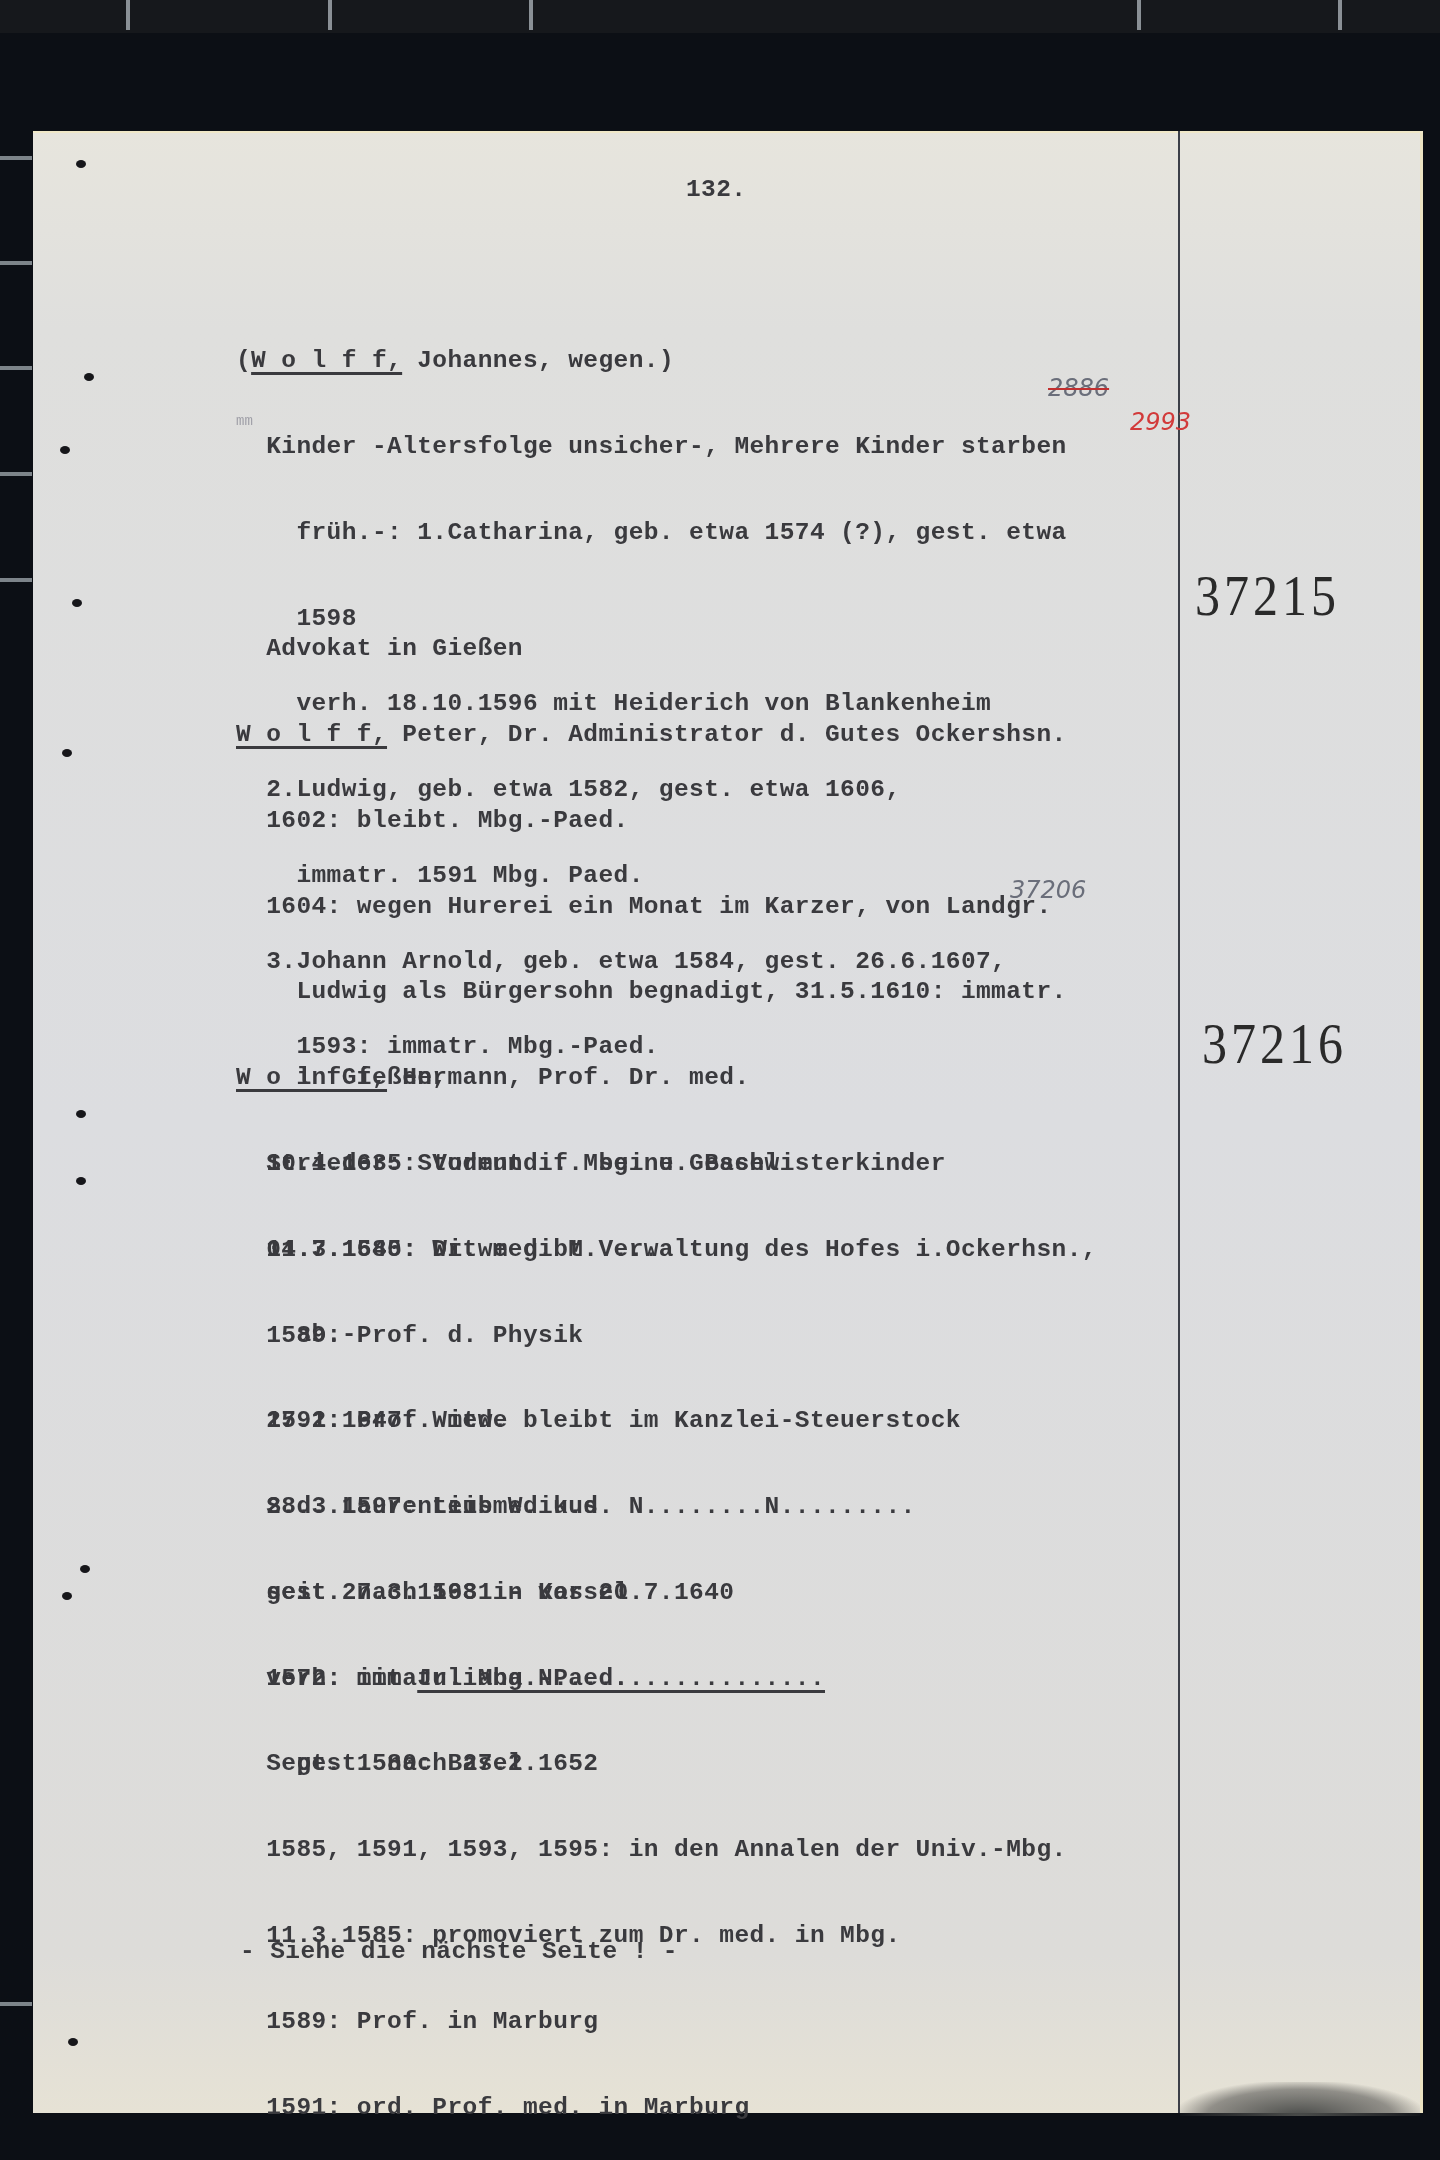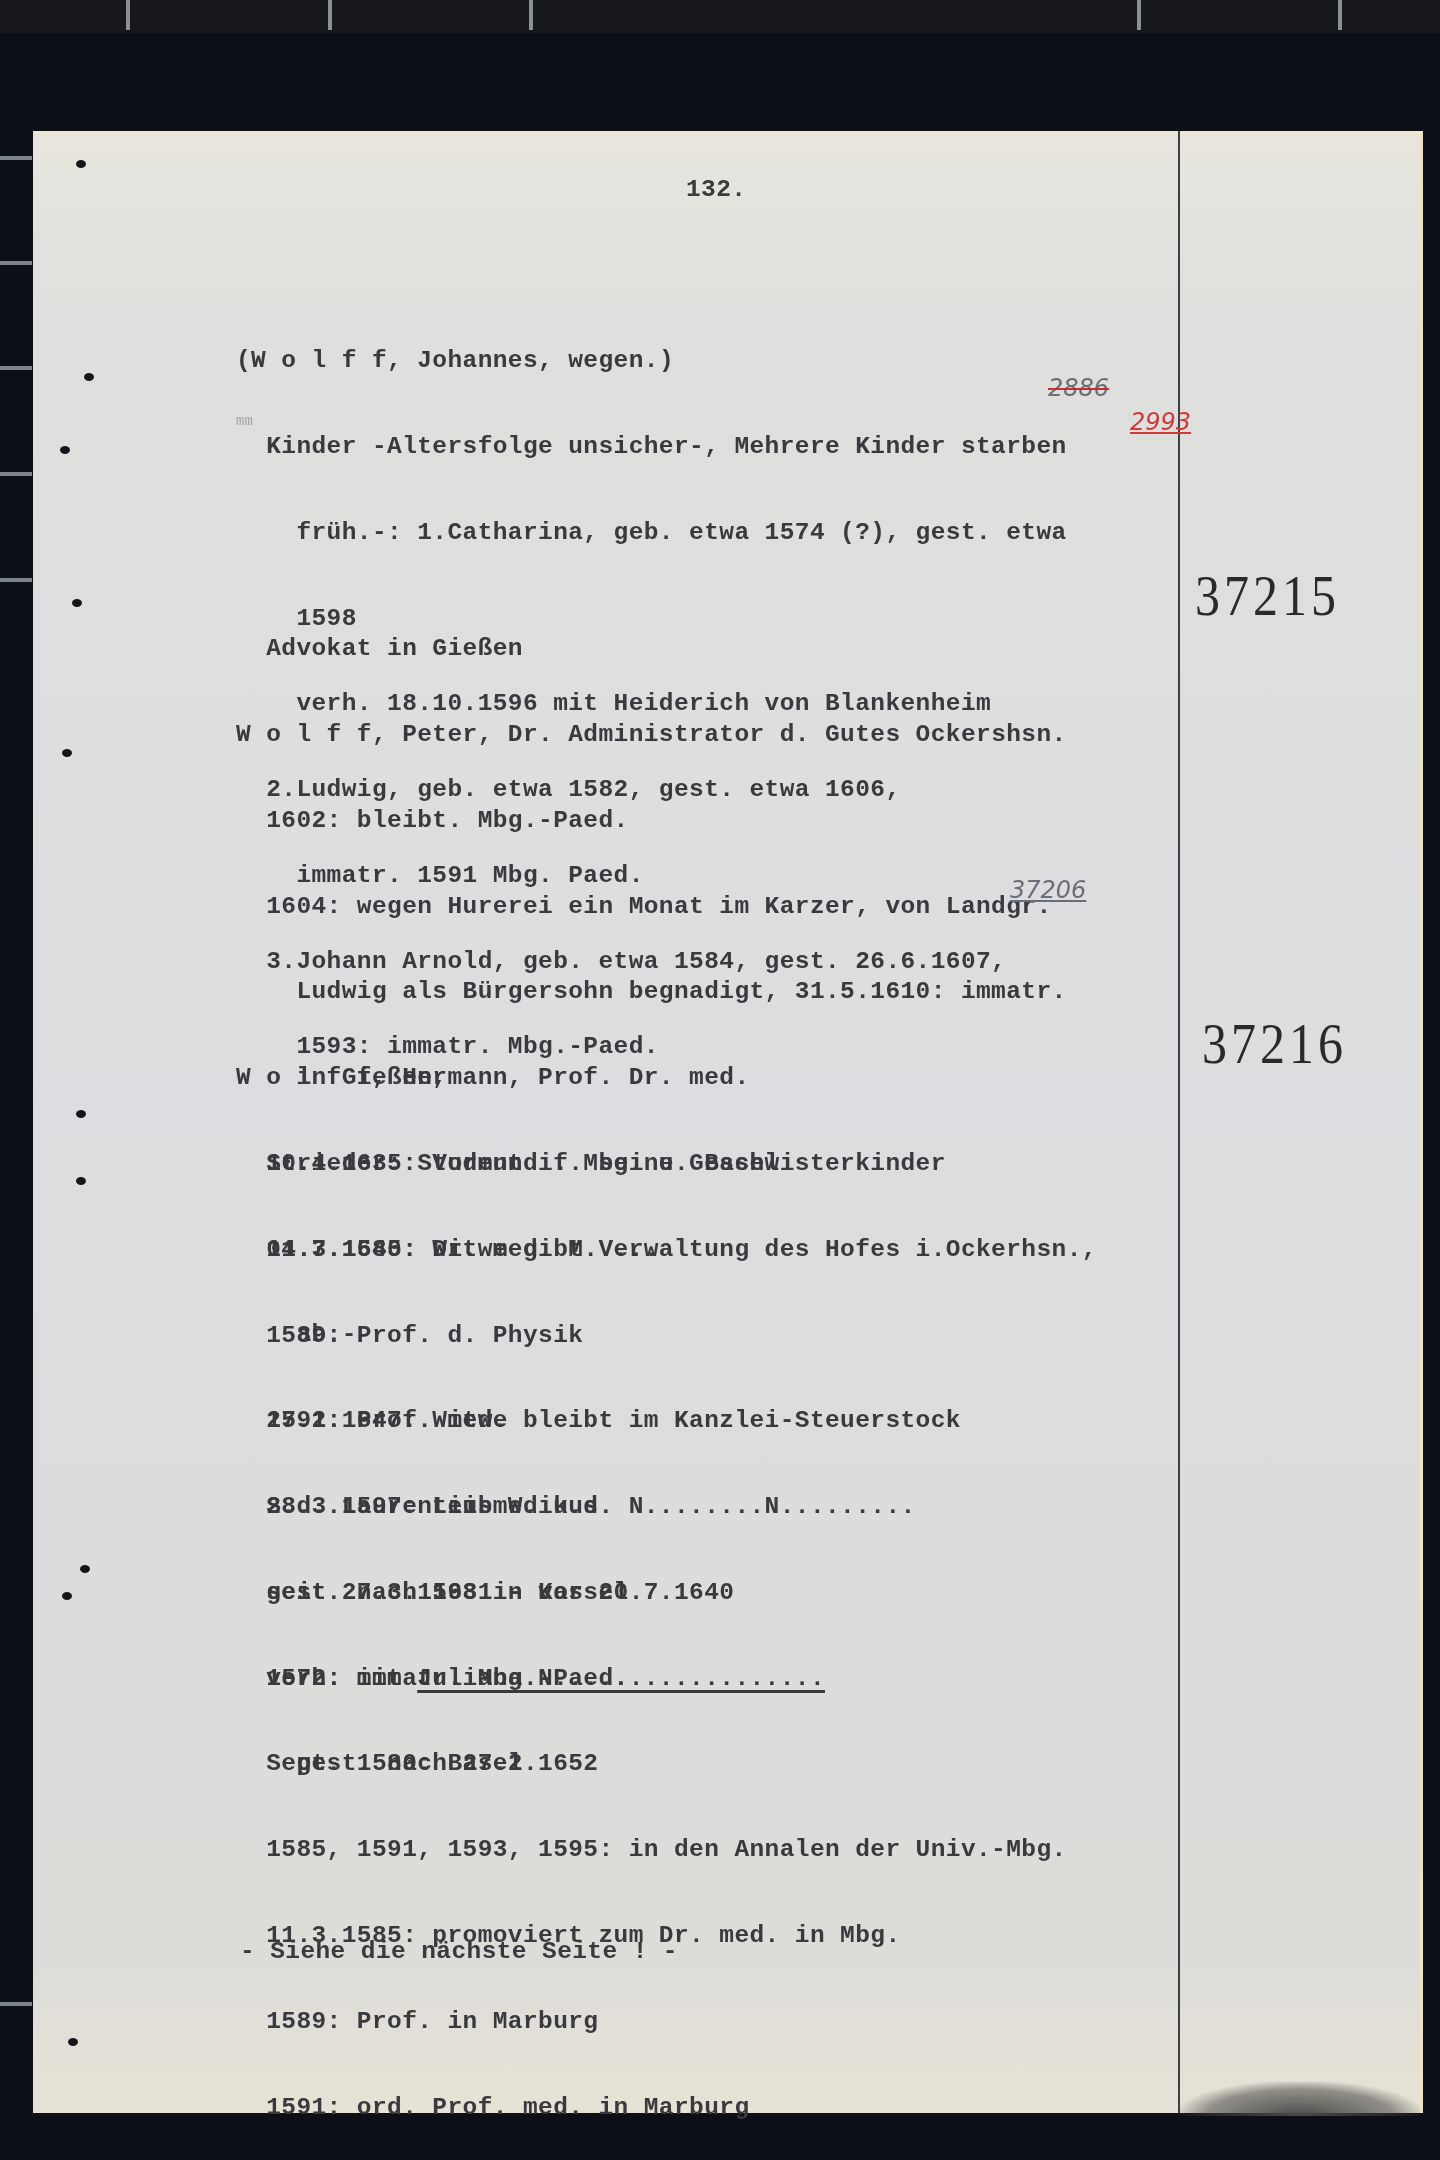--- a/index.html
+++ b/index.html
@@ -28,29 +28,29 @@
       position: absolute; left: 1178px; top: 131px; width: 2px; height: 1982px;
       background: #3c3f48;
     }
     .punch { position: absolute; width: 10px; height: 8px; border-radius: 50%; background: #16161a; }
     .typed {
       position: absolute; color: #3a3a3e; font-size: 24.5px; line-height: 28.6px;
       white-space: pre; font-weight: bold; letter-spacing: 0.4px;
     }
     .page-num { position: absolute; left: 686px; top: 176px; }
     .line { display: block; height: 28.6px; }
-    .surname { text-decoration-thickness: 3px; text-underline-offset: 5px; }
+    .surname { text-decoration: underline; text-decoration-thickness: 3px; text-underline-offset: 5px; }
     .uline { text-decoration: underline; text-decoration-thickness: 3px; text-underline-offset: 5px; }
     .stamp {
       position: absolute; font-family: "Liberation Serif", "DejaVu Serif", serif;
       font-size: 50px; letter-spacing: 4px; color: #2a2a2a; transform: scaleY(1.15);
     }
     .hand {
       position: absolute; font-family: "DejaVu Sans", sans-serif; font-style: italic;
-      font-size: 24px; color: #6a6e7a; text-decoration: underline;
+      font-size: 24px; color: #6a6e7a;
     }
     .hand.red { color: #d23a3a; }
     .hand.struck { text-decoration: line-through; text-decoration-color: #c23030; text-decoration-thickness: 2px; }
     .footer-note { position: absolute; left: 240px; top: 1938px; }
     .margin-mark { position: absolute; left: 236px; top: 413px; font-size: 14px; color: #a0a0a8; }
   </style>
 </head>
 <body>
 
 <div class="top-strip"></div>

